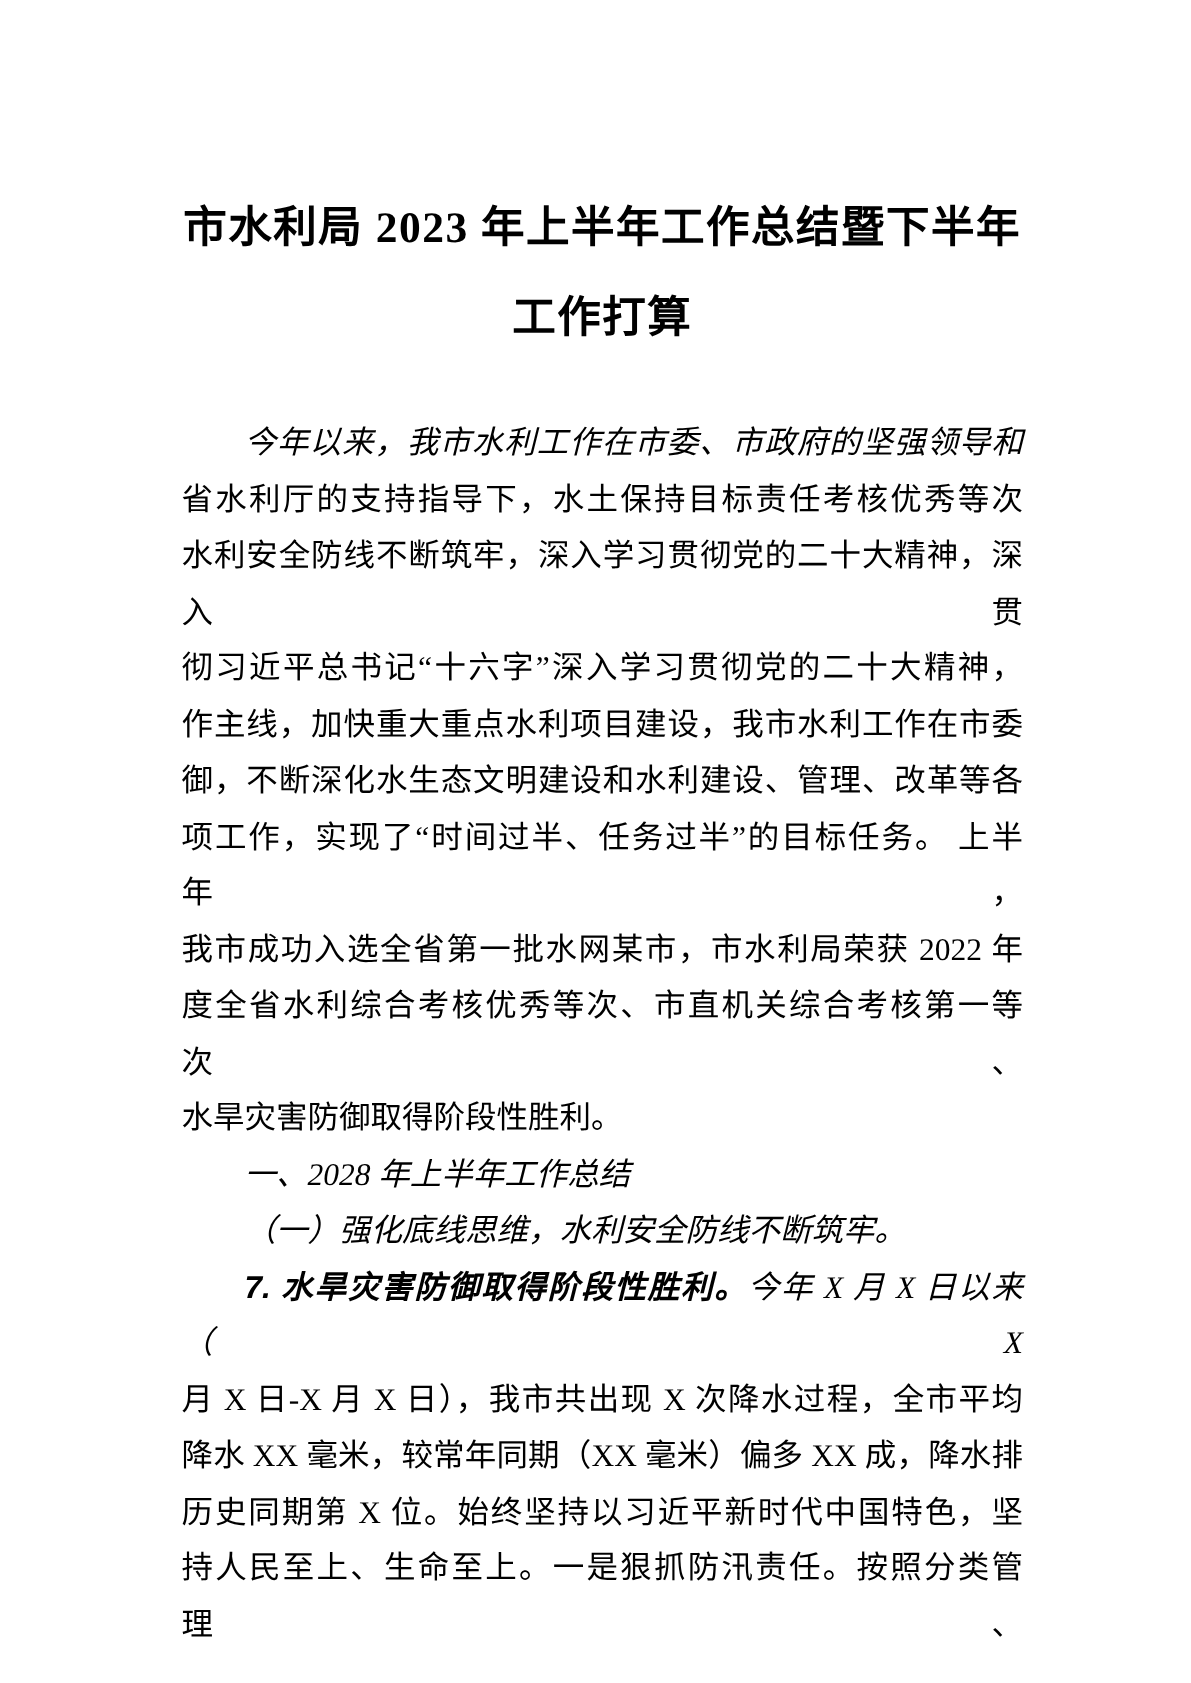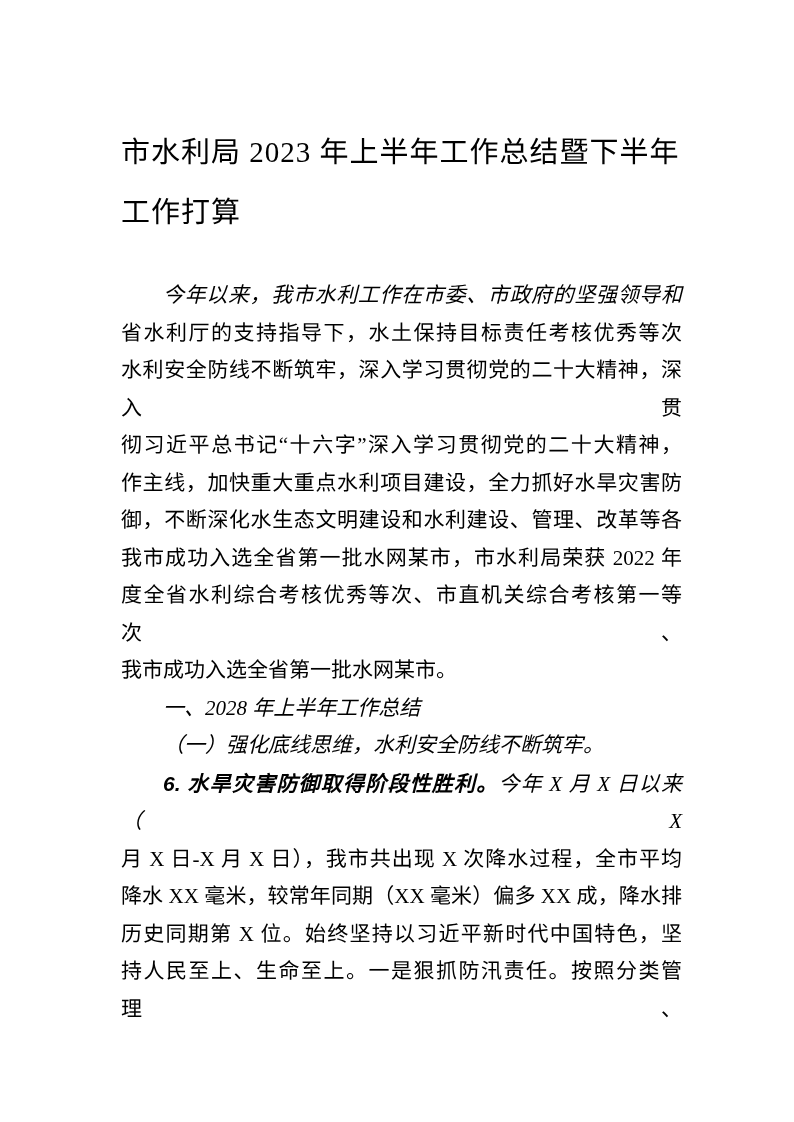--- a/index.html
+++ b/index.html
@@ -17,23 +17,23 @@
     box-sizing: border-box;
     width: 794px;
     height: 1122px;
     padding: 122px 112px 0 121px;
     overflow: hidden;
     background: #ffffff;
   }
   .doc-title {
     margin: 0 0 35px 0;
     font-size: 29px;
-    font-weight: normal;
+    font-weight: bold;
     line-height: 60px;
-    text-align: left;
+    text-align: center;
     letter-spacing: 1px;
   }
   .doc-body {
     font-size: 21px;
     line-height: 37.5px;
   }
   .line {
     text-align: left;
     white-space: normal;
   }
@@ -59,30 +59,31 @@
     <div class="title-line">市水利局 2023 年上半年工作总结暨下半年</div>
     <div class="title-line">工作打算</div>
   </h1>
 
   <div class="doc-body">
 
     <div class="line just indent">今年以来，我市水利工作在市委、市政府的坚强领导和</div>
     <div class="line just">省水利厅的支持指导下，水土保持目标责任考核优秀等次</div>
     <div class="line just">水利安全防线不断筑牢，深入学习贯彻党的二十大精神，深入贯</div>
     <div class="line just">彻习近平总书记“十六字”深入学习贯彻党的二十大精神，</div>
-    <div class="line just">作主线，加快重大重点水利项目建设，全力抓好水旱灾害防</div>
+    <div class="line just">作主线，加快重大重点水利项目建设，我市水利工作在市委</div>
     <div class="line just">御，不断深化水生态文明建设和水利建设、管理、改革等各</div>
+    <div class="line just">项工作，实现了“时间过半、任务过半”的目标任务。 上半年，</div>
     <div class="line just">我市成功入选全省第一批水网某市，市水利局荣获 2022 年</div>
     <div class="line just">度全省水利综合考核优秀等次、市直机关综合考核第一等次、</div>
-    <div class="line">我市成功入选全省第一批水网某市。</div>
+    <div class="line">水旱灾害防御取得阶段性胜利。</div>
 
     <div class="line indent">一、2028 年上半年工作总结</div>
 
     <div class="line indent">（一）强化底线思维，水利安全防线不断筑牢。</div>
 
-    <div class="line just indent"><span class="lead-bold">6. 水旱灾害防御取得阶段性胜利。</span><span>今年 X 月 X 日以来（X</span></div>
+    <div class="line just indent"><span class="lead-bold">7. 水旱灾害防御取得阶段性胜利。</span><span>今年 X 月 X 日以来（X</span></div>
     <div class="line just">月 X 日-X 月 X 日），我市共出现 X 次降水过程，全市平均</div>
     <div class="line just">降水 XX 毫米，较常年同期（XX 毫米）偏多 XX 成，降水排</div>
     <div class="line just">历史同期第 X 位。始终坚持以习近平新时代中国特色，坚</div>
     <div class="line just">持人民至上、生命至上。一是狠抓防汛责任。按照分类管理、</div>
 
   </div>
 </div>
 
 </body></html>

